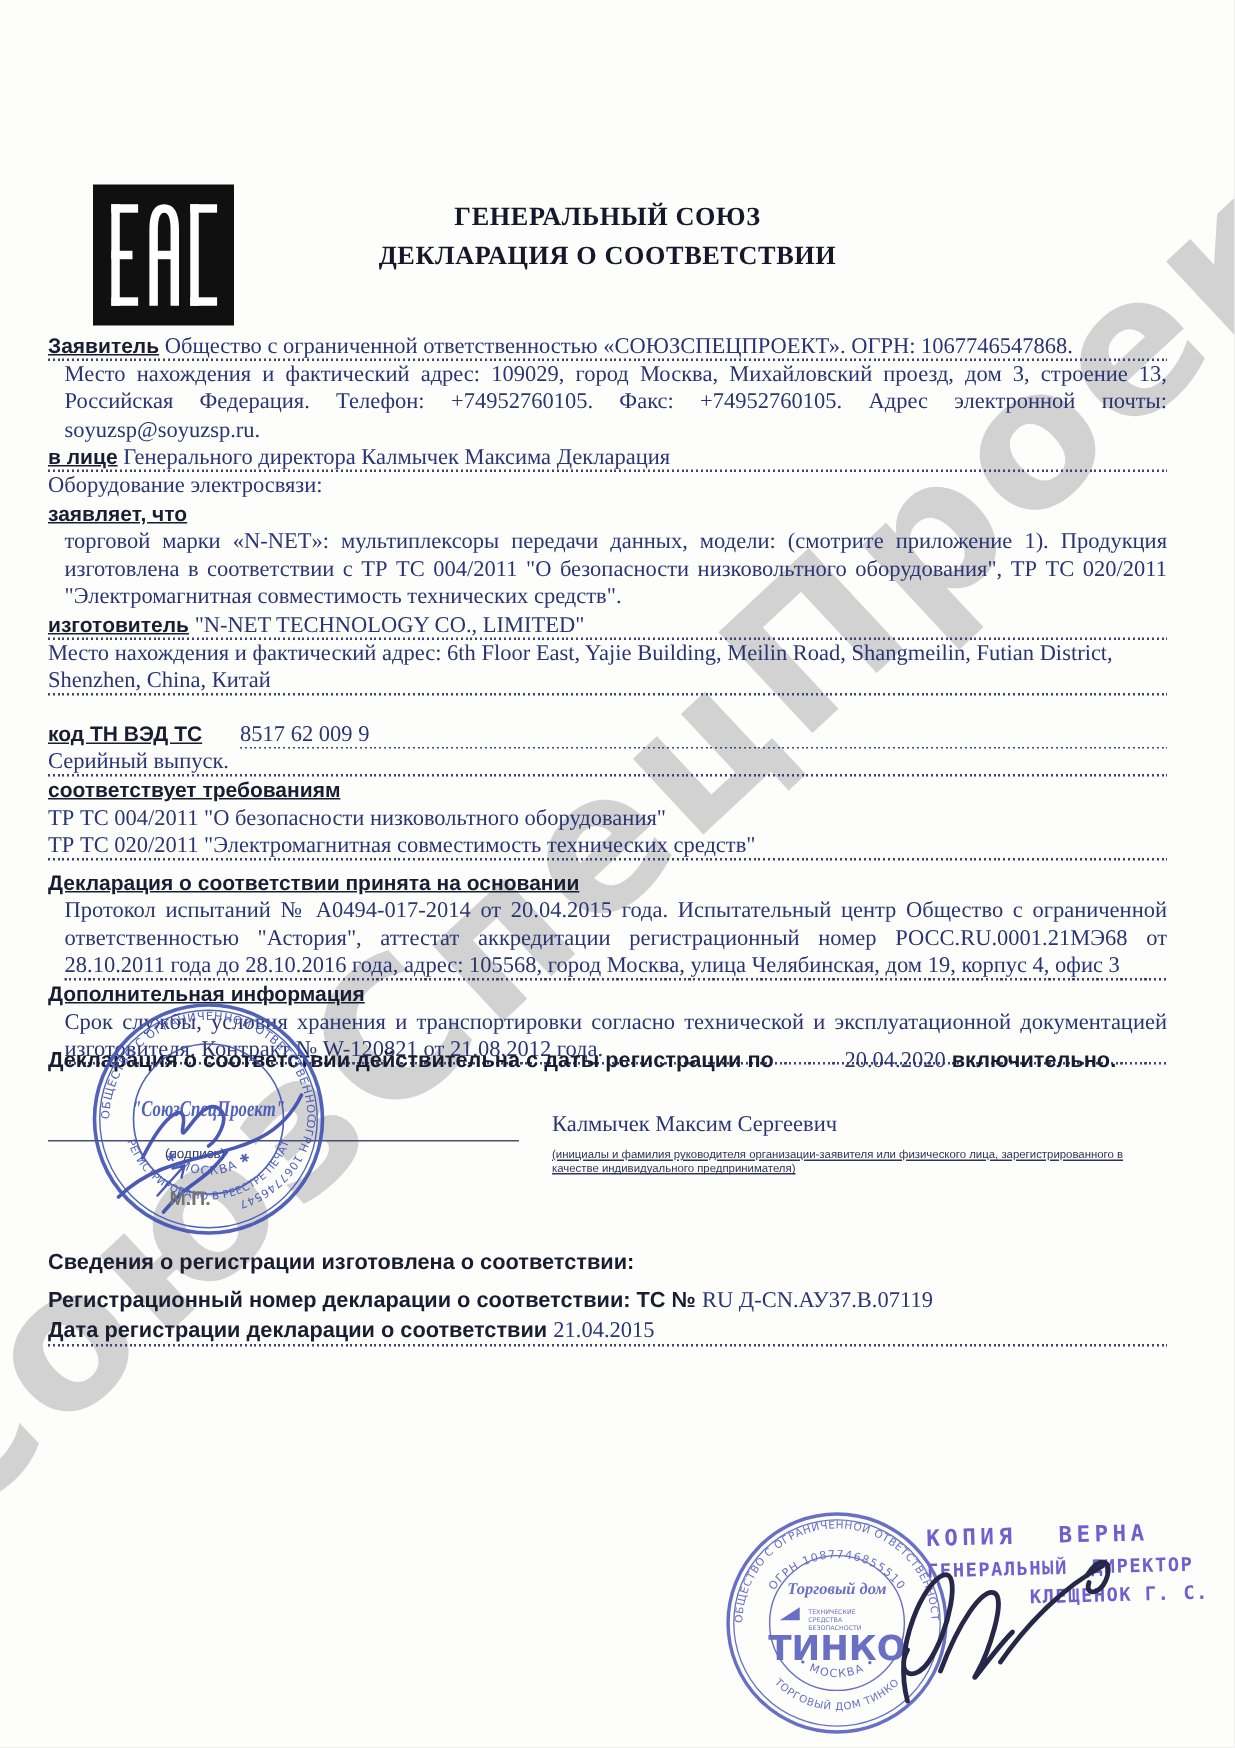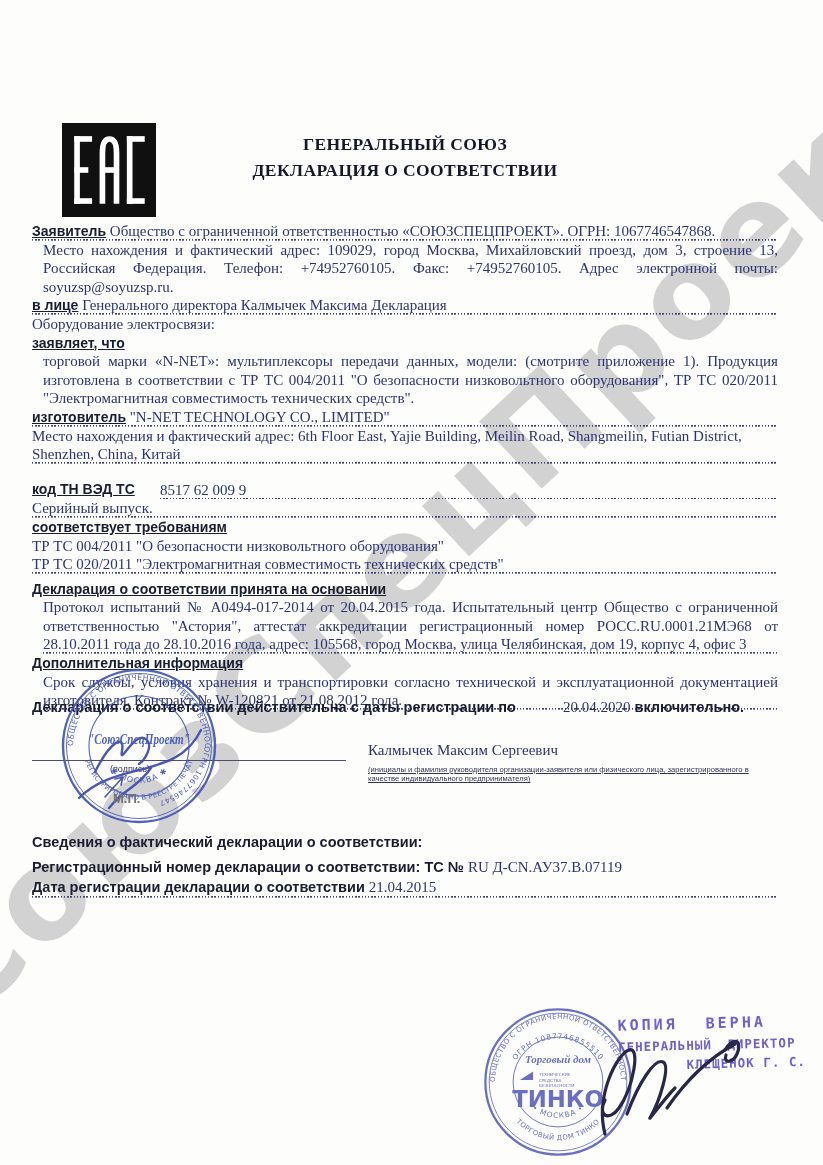--- a/index.html
+++ b/index.html
@@ -136,21 +136,21 @@
     </g>
     <g stroke="#3c4cae" stroke-width="2.4" fill="none" stroke-linecap="round">
       <path d="M46,116 C62,84 76,78 73,95 C70,112 86,72 98,84 C104,90 96,104 90,108"></path>
       <path d="M30,142 C68,104 128,124 152,74"></path>
       <path d="M60,152 C78,130 86,134 102,112"></path>
       <path d="M56,141 L74,121 M74,121 l-8,2 M74,121 l-2,8" stroke-width="1.6"></path>
     </g>
   </svg>
 
   <div class="abs regblock">
-    <div>Сведения о фактический декларации о соответствии:</div>
+    <div>Сведения о регистрации изготовлена о соответствии:</div>
     <div class="row2"><span>Регистрационный номер декларации о соответствии: ТС №</span> <span class="ser">RU Д-CN.АУ37.В.07119</span></div>
     <div class="row3 dot"><span>Дата регистрации декларации о соответствии</span> <span class="ser">21.04.2015</span></div>
   </div>
 
   <svg class="abs tinko" viewBox="0 0 180 180">
     <defs>
       <path id="tArcTop" d="M24,90 A66,66 0 1 1 156,90" fill="none"></path>
       <path id="tArcOgrn" d="M42,74 A54,54 0 0 1 138,74" fill="none"></path>
       <path id="tArcBot" d="M32,106 A60,60 0 0 0 148,106" fill="none"></path>
       <path id="tArcCity" d="M50,102 A44,44 0 0 0 130,102" fill="none"></path>

